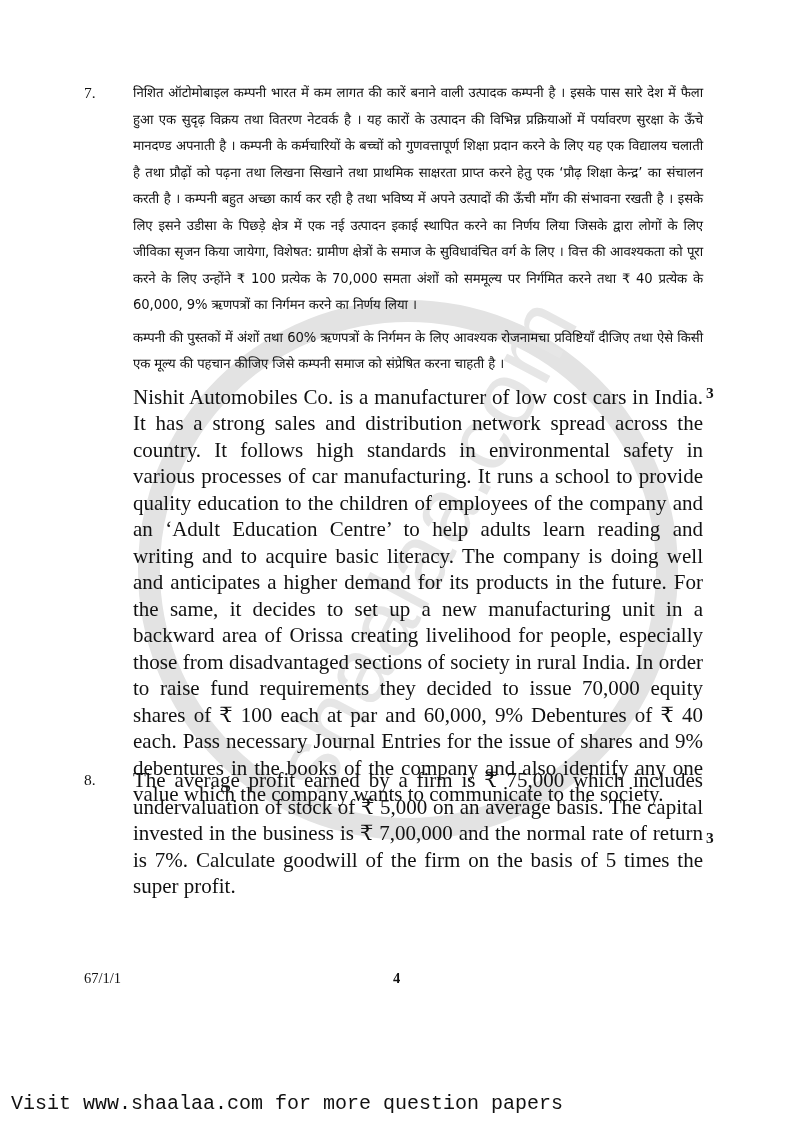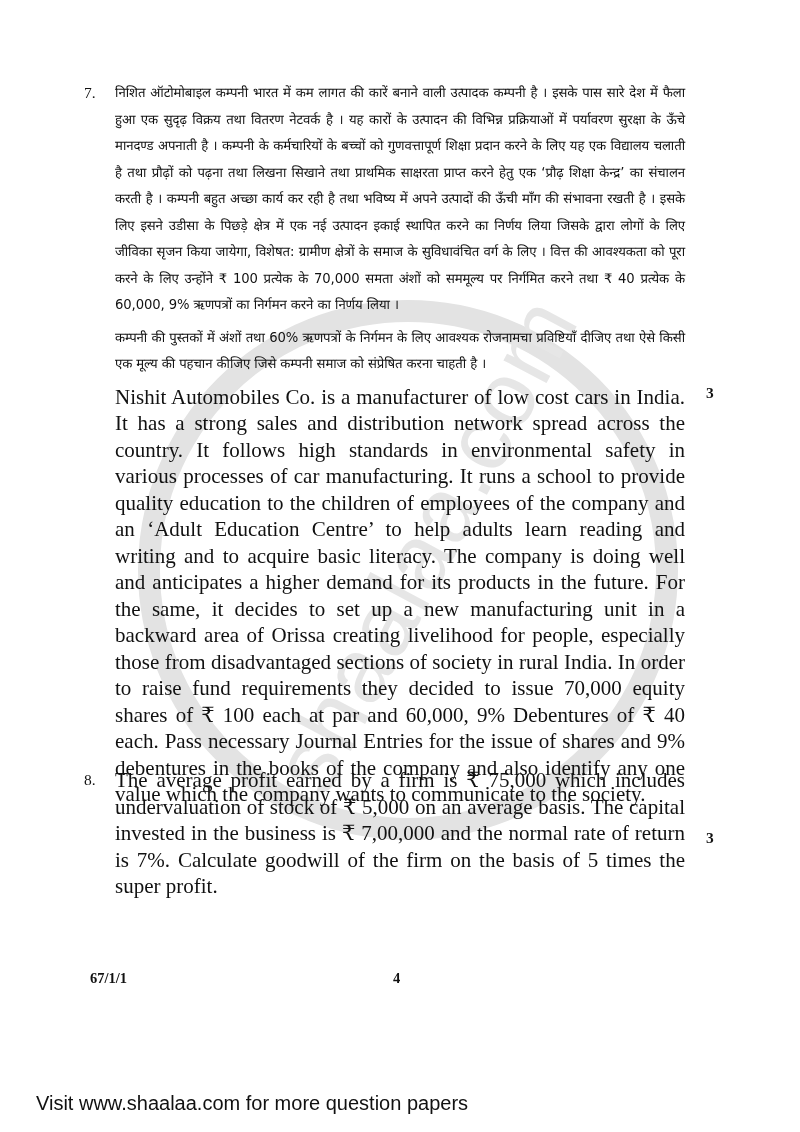--- a/index.html
+++ b/index.html
@@ -18,33 +18,33 @@
     font-family: "Liberation Sans", "DejaVu Sans", sans-serif;
     font-size: 92px; color: #e6e6e6; transform: rotate(-62deg);
     transform-origin: 50% 50%; pointer-events: none; z-index: 0; letter-spacing: 2px;
   }
   .q {
     position: absolute; left: 84px; width: 640px; z-index: 1;
   }
   .qnum {
     position: absolute; left: 0; top: 0; font-size: 15.5px; line-height: 26.5px;
   }
-  .body { margin-left: 31px; width: 570px; }
+  .body { margin-left: 49px; width: 570px; }
   .para {
     font-size: 21px; line-height: 26.5px; text-align: justify; margin: 0 0 6px 0;
   }
   .hindi { font-family: "DejaVu Sans", sans-serif; font-size: 13.2px; letter-spacing: -0.1px; }
   .marks {
     position: absolute; left: 622px; font-weight: bold; font-size: 15.5px; line-height: 26.5px;
   }
-  .footer-code { position: absolute; left: 90px; top: 970px; font-weight: bold; font-size: 14.5px; }
+  .footer-code { position: absolute; left: 84px; top: 970px; font-weight: normal; font-size: 14.5px; }
   .footer-page { position: absolute; left: 393px; top: 970px; font-weight: bold; font-size: 14.5px; }
   .visit {
-    position: absolute; left: 36px; top: 1092px; font-size: 20px; color: #111;
-    font-family: Liberation Sans, sans-serif;
+    position: absolute; left: 11px; top: 1092px; font-size: 20px; color: #111;
+    font-family: Liberation Mono, monospace;
   }
 </style>
 </head>
 <body>
 
 <div class="watermark"></div>
 <div class="watermark-text">shaalaa.com</div>
 
 <div class="q" style="top:80px;">
   <span class="qnum">7.</span>

